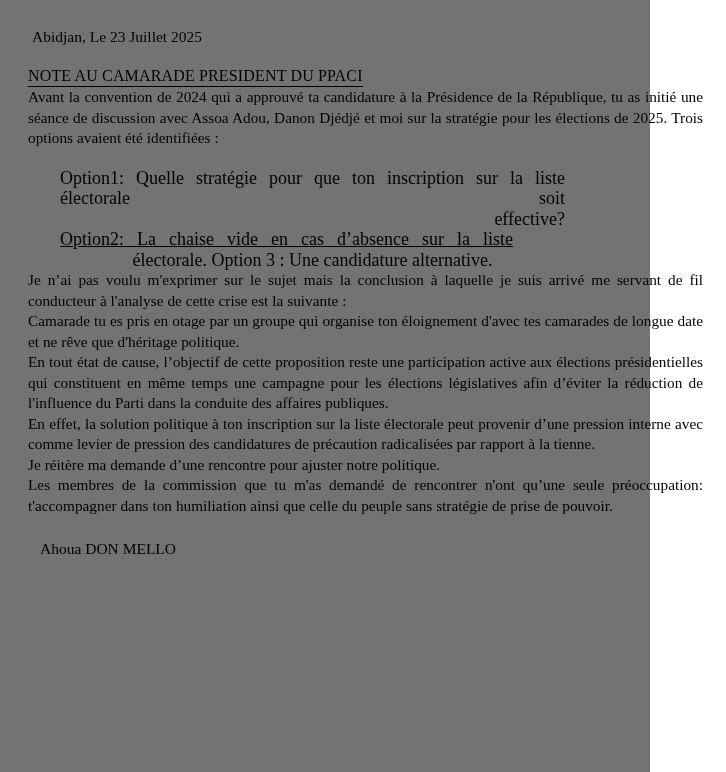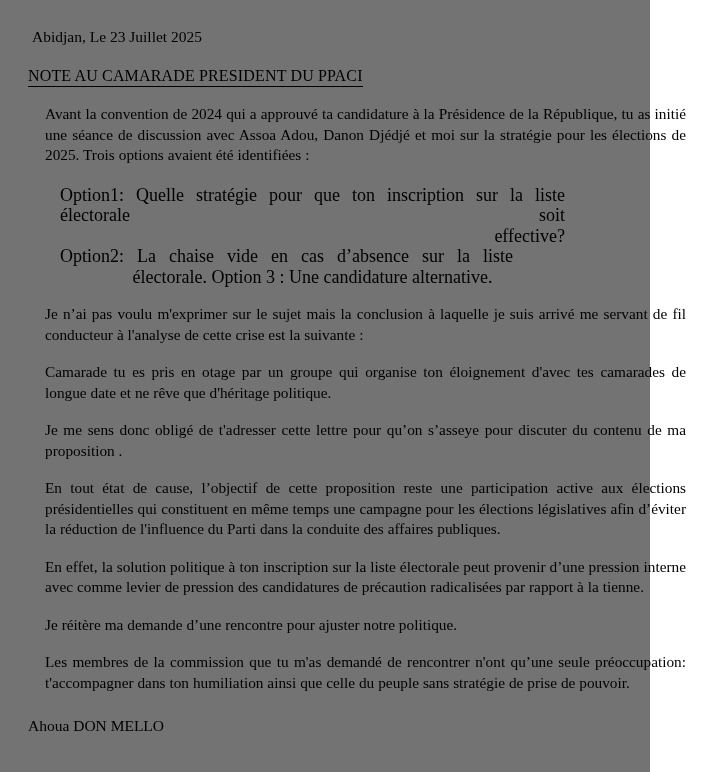--- a/index.html
+++ b/index.html
@@ -50,21 +50,21 @@
     letter-spacing: 0.15px;
     border-bottom: 1px solid #000;
     padding-bottom: 1px;
     white-space: pre;
   }
 
   p.para {
     font-size: 15.3px;
     line-height: 20.5px;
     text-align: justify;
-    margin: 17px;
+    margin: 0;
     white-space: pre-wrap;
     word-spacing: 0.1px;
   }
 
   .gap-lg { margin-top: 20px; }
   .gap-sm { margin-top: 2px; }
 
   
   .options {
     margin-top: 19px;
@@ -78,32 +78,33 @@
     white-space: pre-wrap;
   }
   .opt-just {
     text-align: justify;
     text-align-last: justify;
   }
   .opt-narrow {
     width: 453px;
     text-align: justify;
     text-align-last: justify;
+    text-decoration: underline;
   }
   .opt-indent {
     margin-left: 58px;
     text-align: right;
   }
   .opt-plain {
     text-align: center;
   }
 
   .signature {
     margin-top: 24px;
-    margin-left: 0;
+    margin-left: 12px;
     font-size: 15.5px;
     line-height: 18px;
     white-space: pre;
   }
 </style>
 </head>
 <body>
 
 <div class="page">
   <div class="doc-body">
@@ -122,21 +123,20 @@
       <p class="opt-line opt-narrow">Option2:  La  chaise  vide  en  cas  d’absence  sur  la  liste</p>
       <p class="opt-line opt-plain">électorale. Option 3 : Une candidature alternative.</p>
     </div>
 
 
 
     <p class="para gap-lg">Je n’ai pas voulu m'exprimer sur le sujet mais la conclusion à laquelle je suis arrivé me servant de fil conducteur à l'analyse de cette crise est la suivante :</p>
 
     <p class="para gap-sm">Camarade tu es pris en otage par un groupe qui organise ton éloignement d'avec tes camarades de longue date et ne rêve que d'héritage politique.</p>
 
-    <p class="para gap-lg">Je me sens donc obligé de t'adresser cette lettre pour qu’on s’asseye pour discuter du contenu de ma proposition .</p>
 
     <p class="para gap-lg">En tout état de cause, l’objectif de cette proposition reste une participation active aux élections présidentielles qui constituent en même temps une campagne pour les élections législatives afin d’éviter la réduction de l'influence du Parti dans la conduite des affaires publiques.</p>
 
     <p class="para gap-lg">En effet, la solution politique à ton inscription sur la liste électorale peut provenir d’une pression interne avec comme levier de pression des candidatures de précaution radicalisées par rapport à la tienne.</p>
 
     <p class="para gap-sm">Je réitère ma demande d’une rencontre pour ajuster notre politique.</p>
 
     <p class="para gap-lg">Les membres de la commission que tu m'as demandé de rencontrer n'ont qu’une seule préoccupation: t'accompagner dans ton humiliation ainsi que celle du peuple sans stratégie de prise de pouvoir.</p>
 
     <div class="signature">Ahoua DON MELLO</div>

